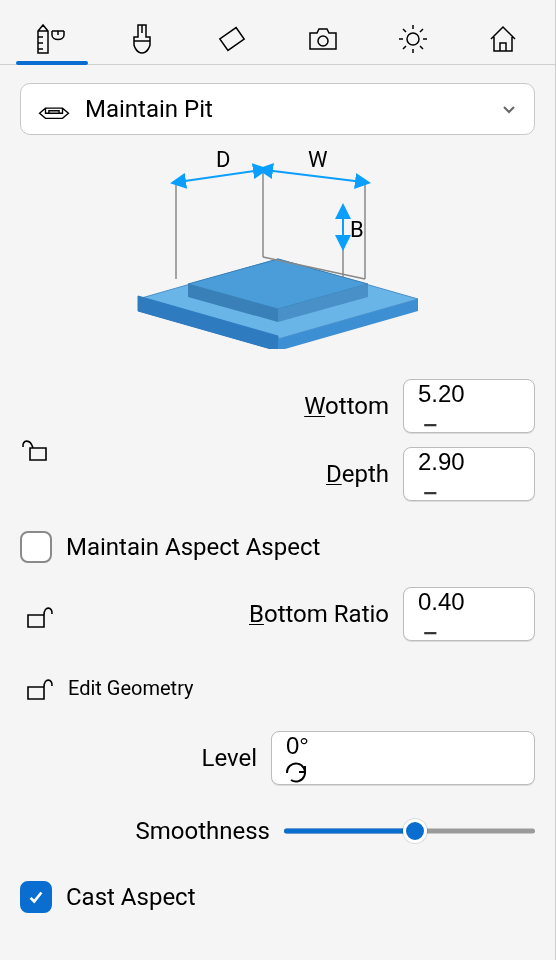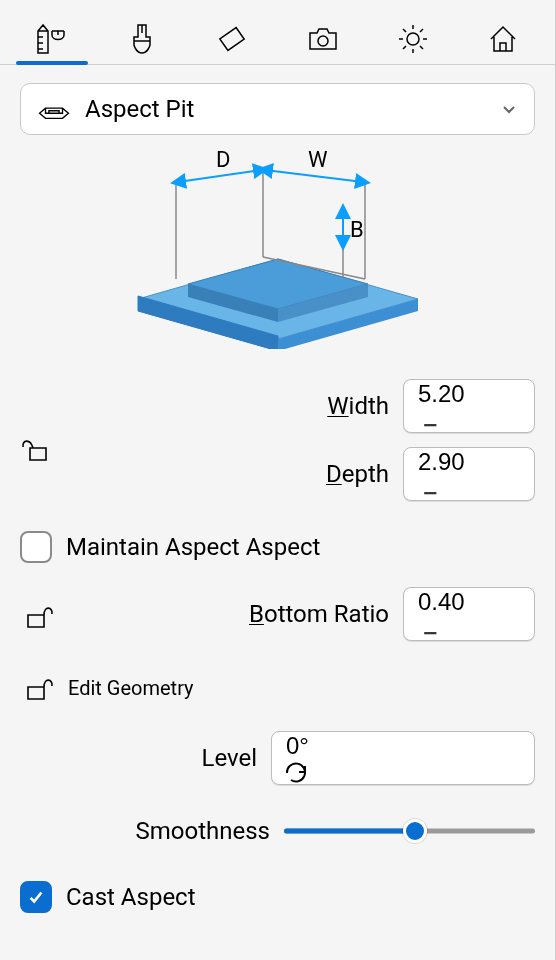--- a/index.html
+++ b/index.html
@@ -217,21 +217,21 @@
         </svg>
     </div>
   </div>
 
   <div class="content">
 
     <div class="selector">
       <svg class="selicon" viewBox="0 0 40 30">
           <path d="M3 20 L10 14 L30 14 L37 20 L30 26 L10 26 Z M10 14 L10 20 L30 20 L30 14 M14 20 L14 17 L26 17 L26 20"></path>
         </svg>
-      <span class="label">Aspect Pit</span>
+      <span class="label">Maintain Pit</span>
       <svg class="chev" viewBox="0 0 18 18">
           <path d="M4 7 L9 12 L14 7"></path>
         </svg>
     </div>
 
     <div class="diagram-wrap">
       <svg width="300" height="200" viewBox="0 0 300 200">
         <defs>
           <marker id="arS" markerWidth="8" markerHeight="8" refX="4" refY="4" orient="auto">
               <path d="M8 0 L0 4 L8 8 Z" fill="#0a9eff"></path>
@@ -269,21 +269,21 @@
 
     <div class="dims-group">
       <div class="lockwrap">
         <svg class="lockicon" viewBox="0 0 34 34">
             <path d="M10 18 L26 18 L26 30 L10 30 Z M13 18 C10 8 2 10 3 17"></path>
           </svg>
       </div>
       <div class="stack">
         <div class="row">
           <div class="labelcol">
-            <span></span><span class="ul">W</span><span>idth</span>
+            <span></span><span class="ul">W</span><span>ottom</span>
           </div>
           <div class="spinner wide">
             <input value="5.20" style="">
             <div class="btn">−</div>
             <div class="btn">+</div>
           </div>
         </div>
         <div class="row">
           <div class="labelcol">
             <span></span><span class="ul">D</span><span>epth</span>

